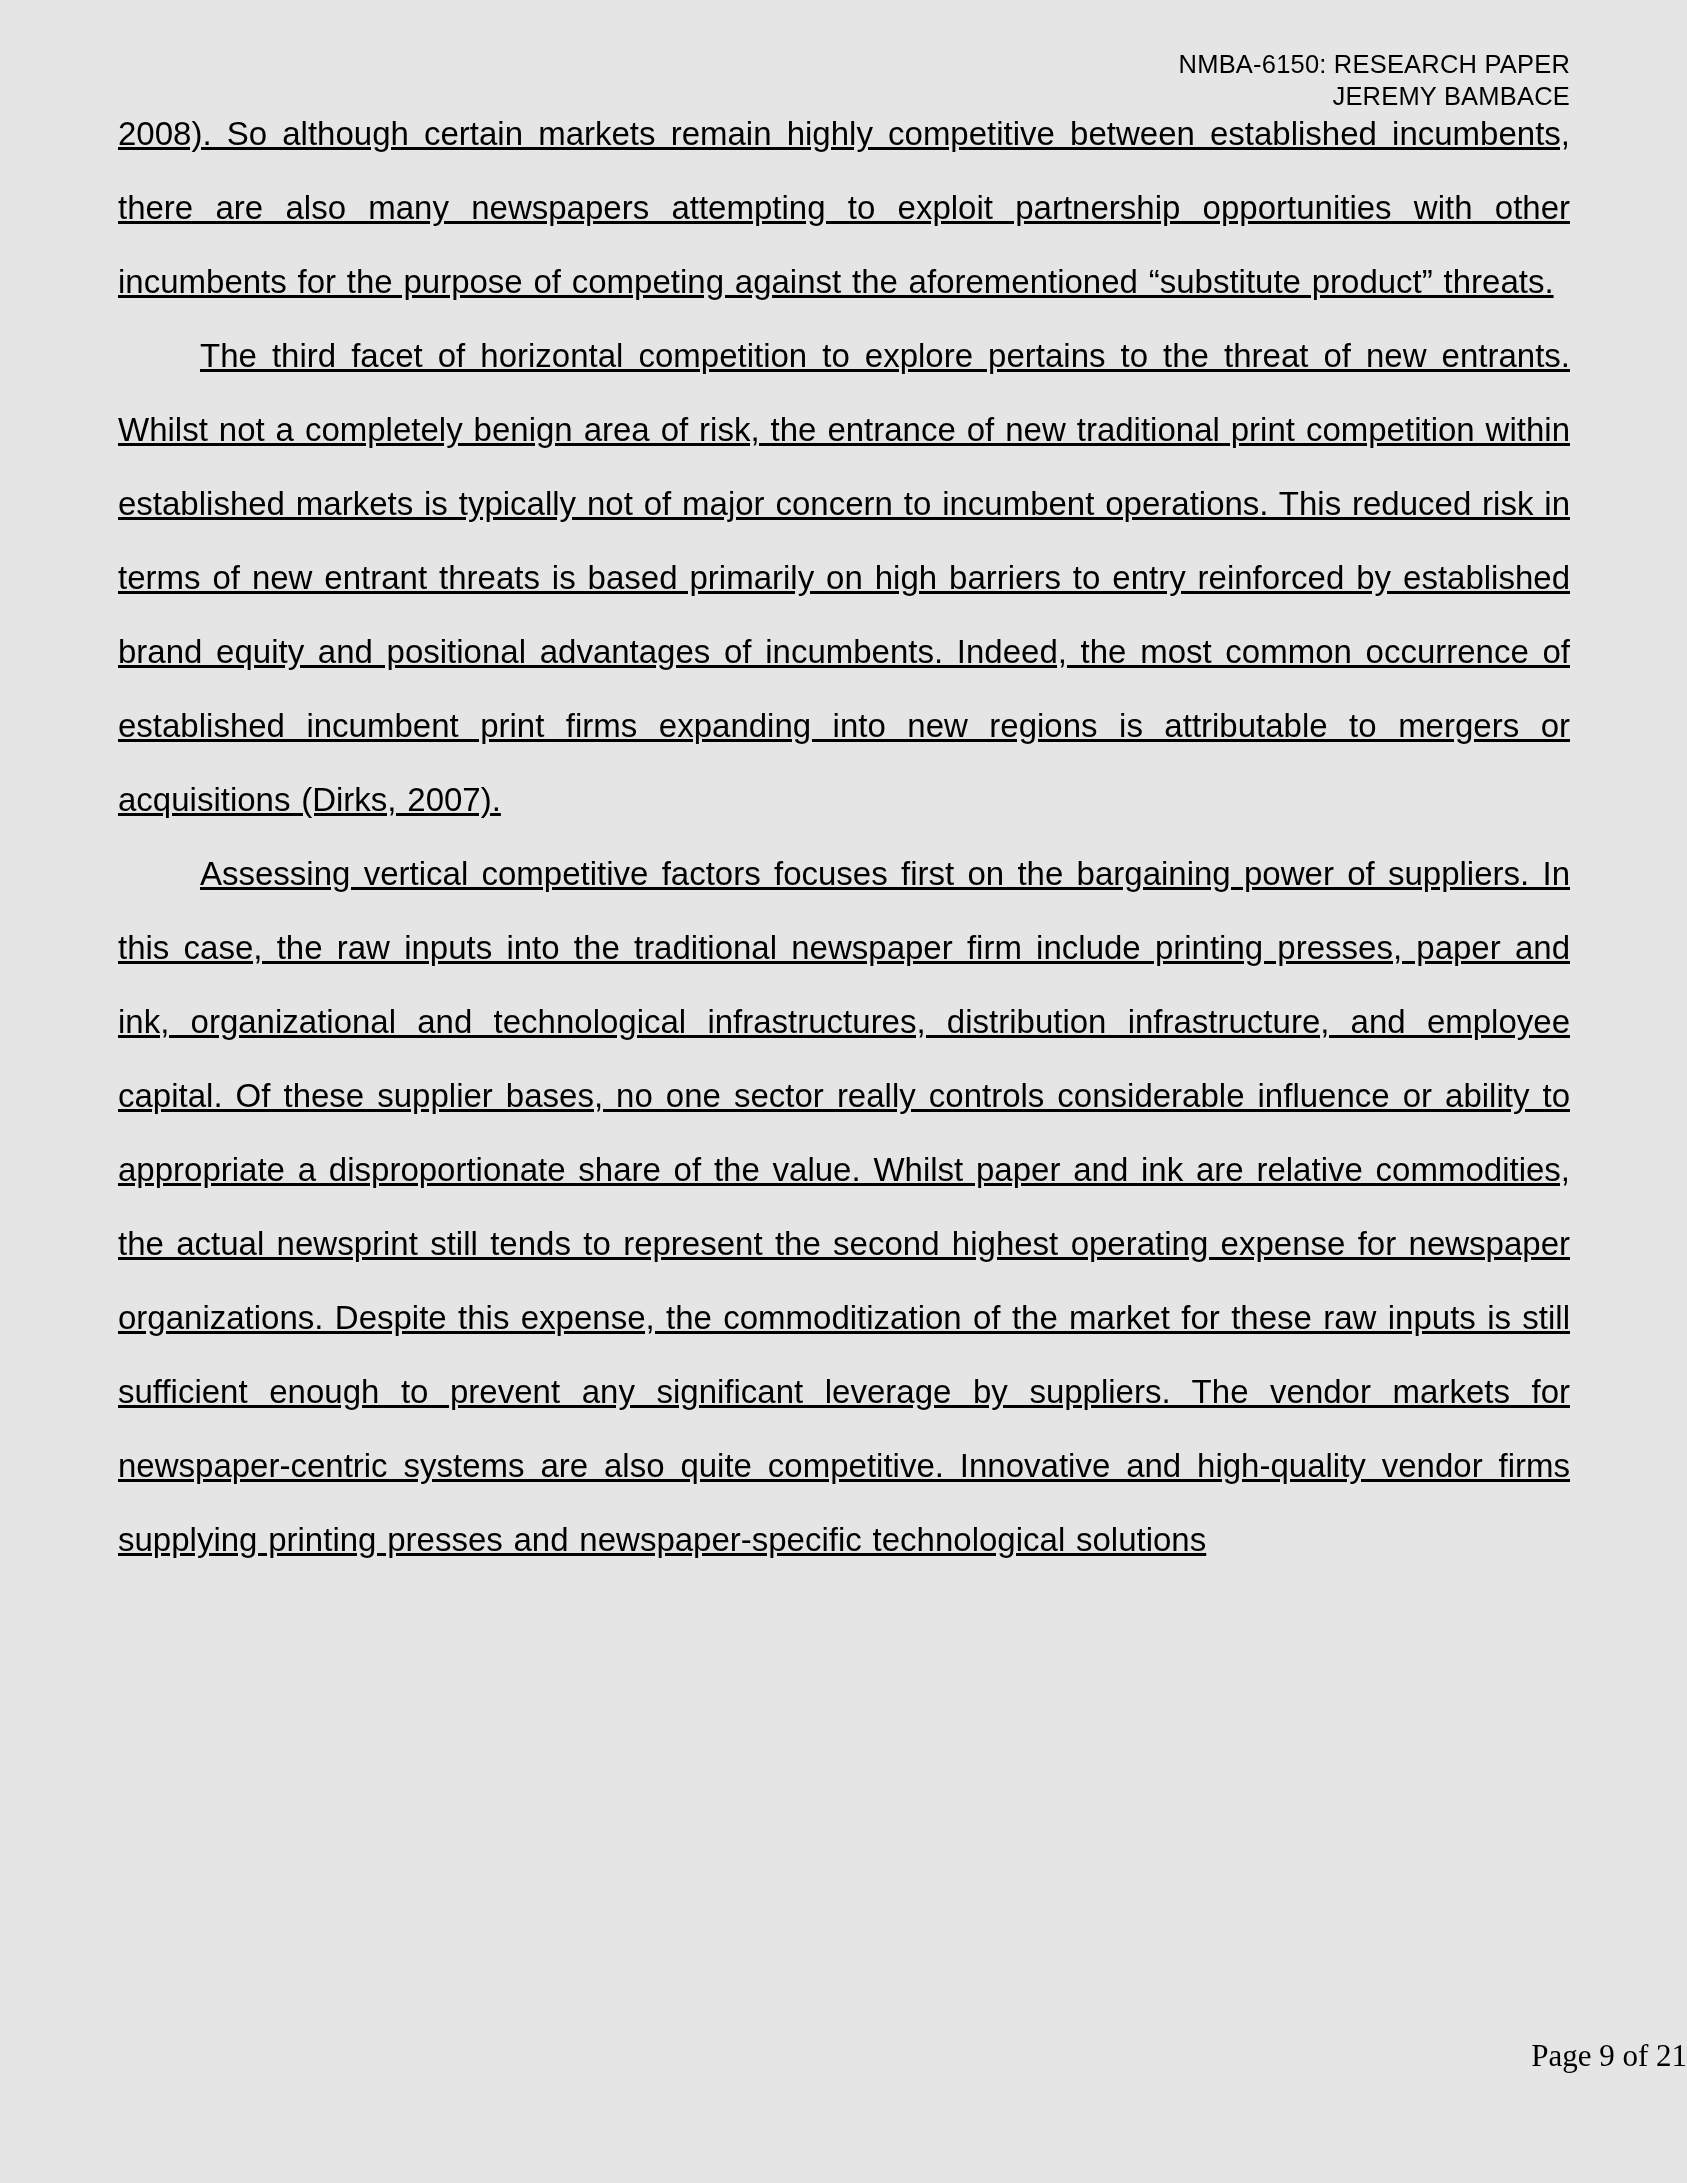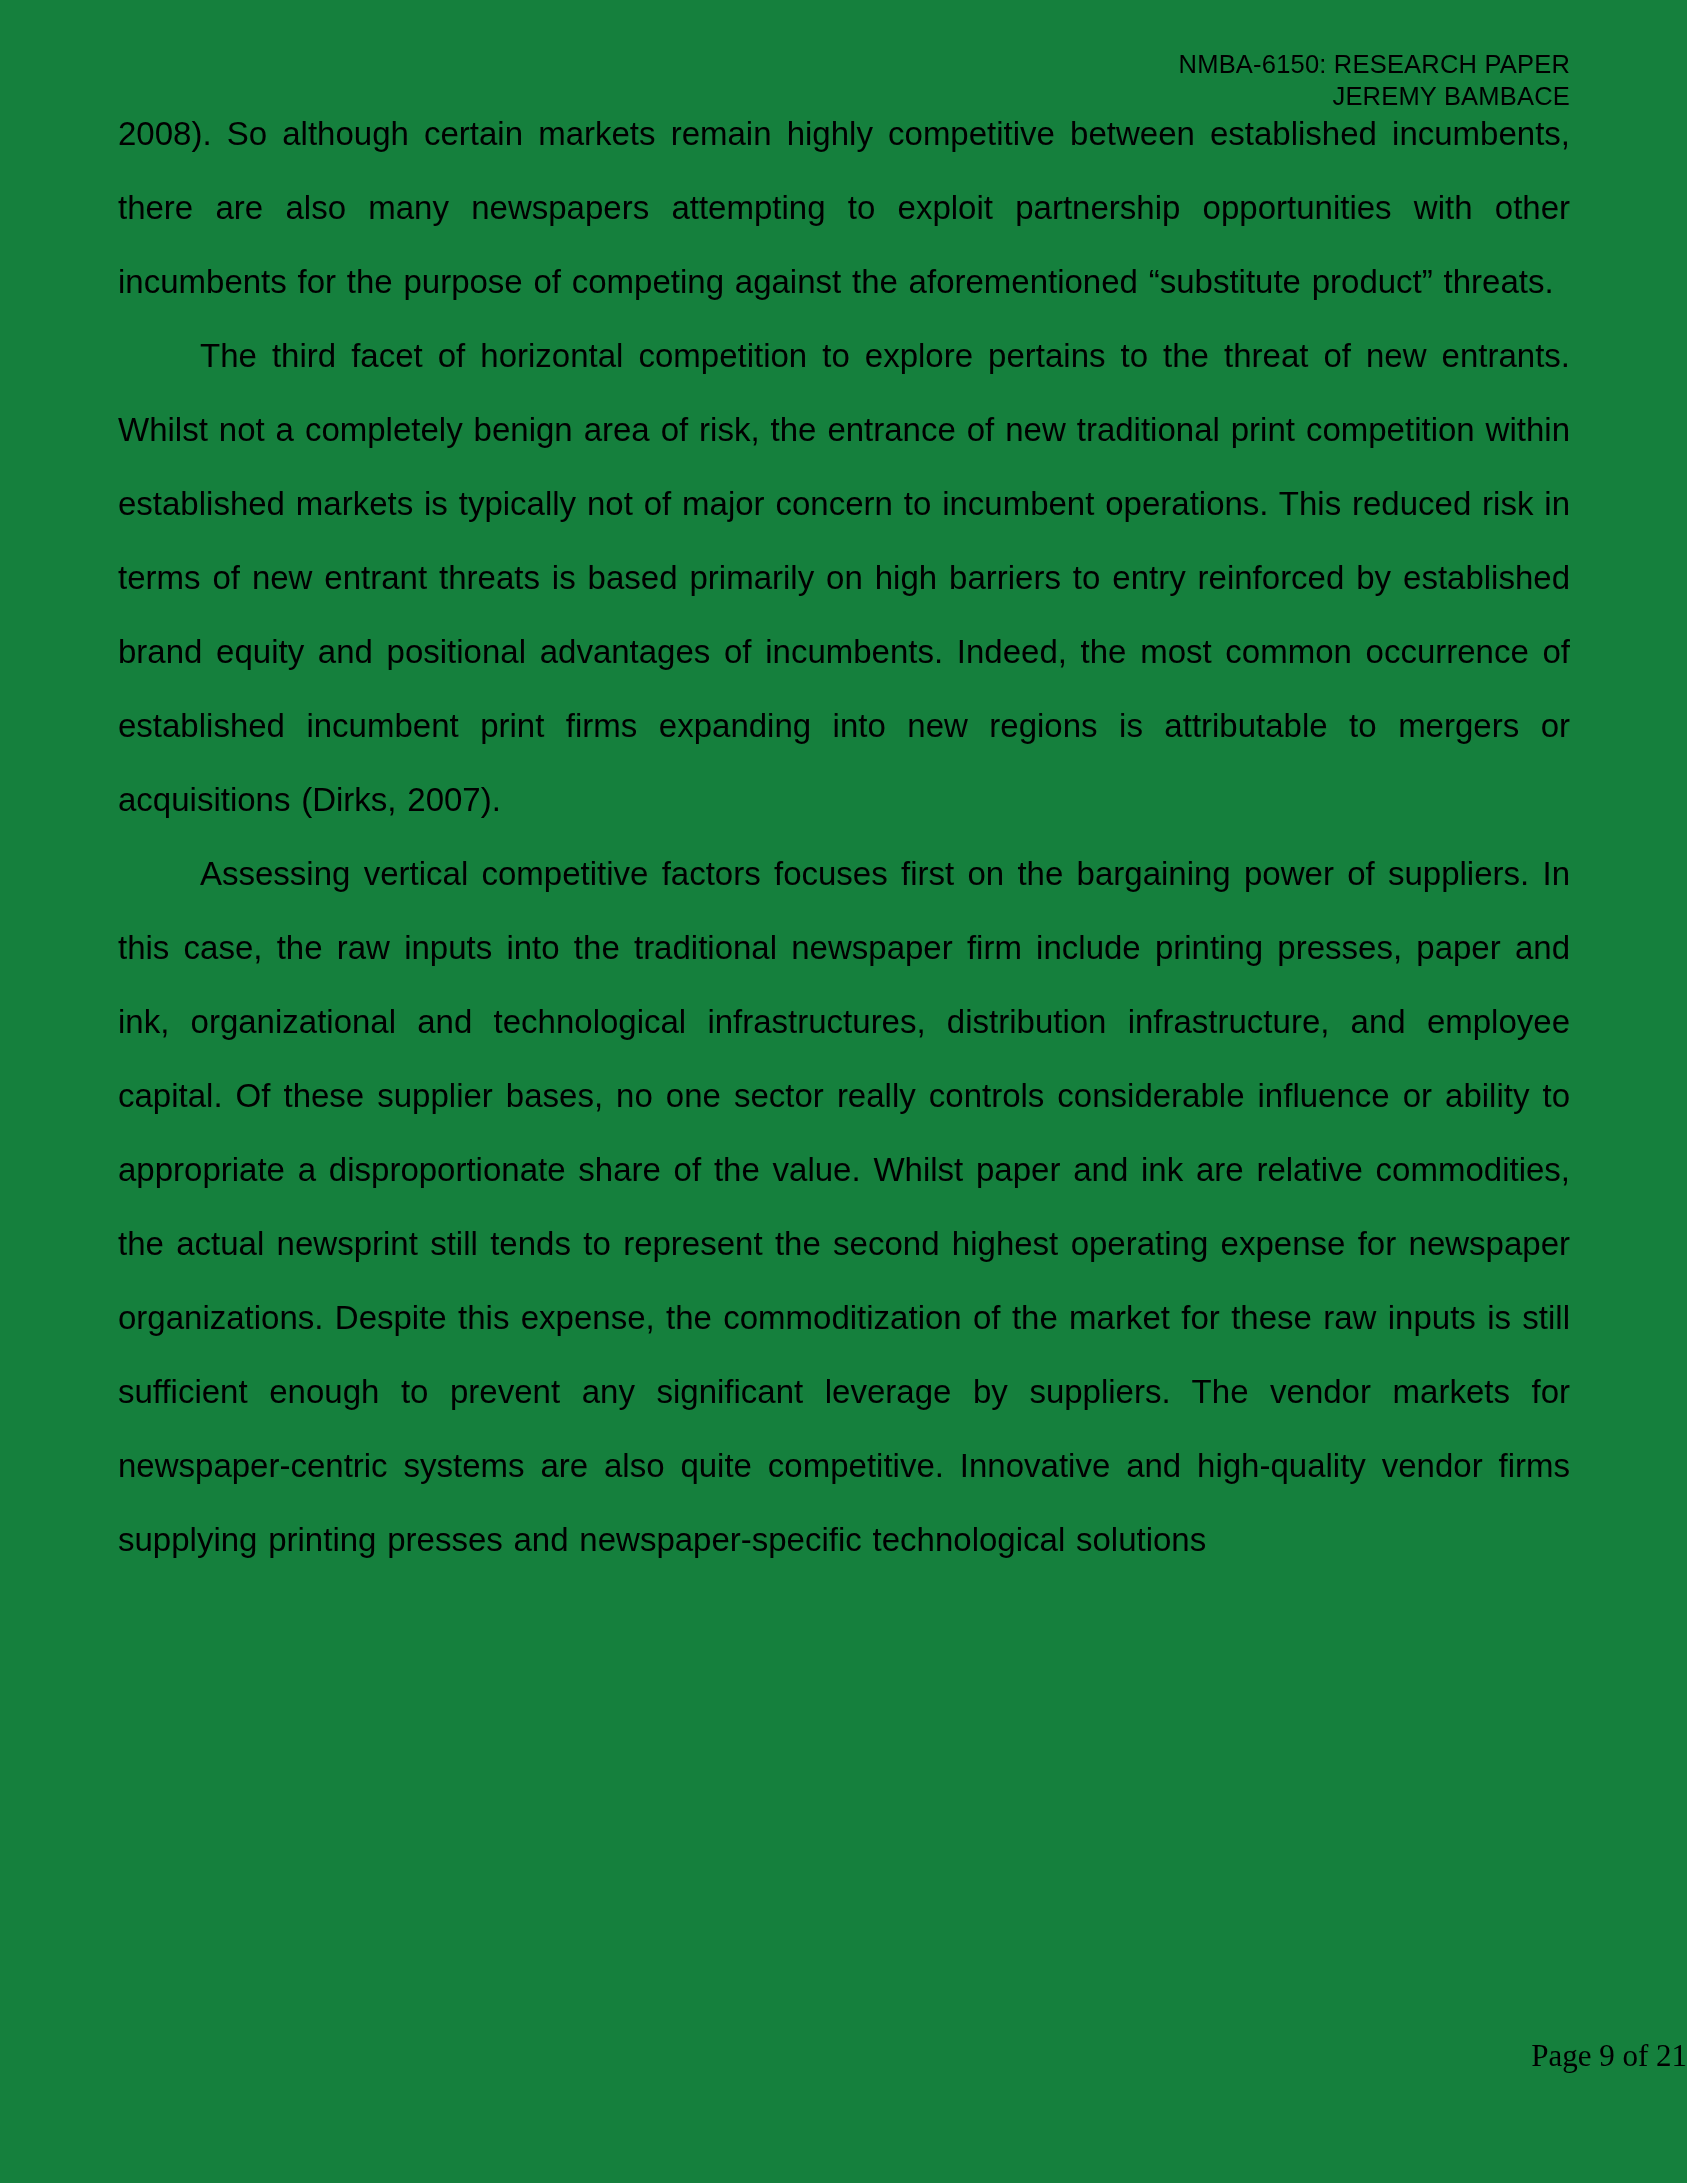--- a/index.html
+++ b/index.html
@@ -4,21 +4,21 @@
 <style>
   html, body {
     margin: 0;
     padding: 0;
     background: #ffffff;
   }
   .page {
     position: relative;
     width: 1687px;
     height: 2183px;
-    background: #15803d;
+    background: #e5e5e5;
     color: #000000;
     font-family: "Liberation Sans", sans-serif;
     overflow: hidden;
   }
   .header {
     position: absolute;
     top: 48px;
     right: 117px;
     text-align: right;
     font-size: 25.5px;
@@ -32,20 +32,21 @@
     right: 117px;
     font-size: 33px;
     line-height: 74px;
     text-align: justify;
     text-align-last: left;
     word-spacing: 1.6px;
   }
   .doc-body p {
     margin: 0;
     padding: 0;
+    text-decoration: underline;
   }
   .doc-body p.indent {
     text-indent: 82px;
   }
   .footer {
     position: absolute;
     bottom: 109px;
     left: 0;
     width: 100%;
     text-align: right;

